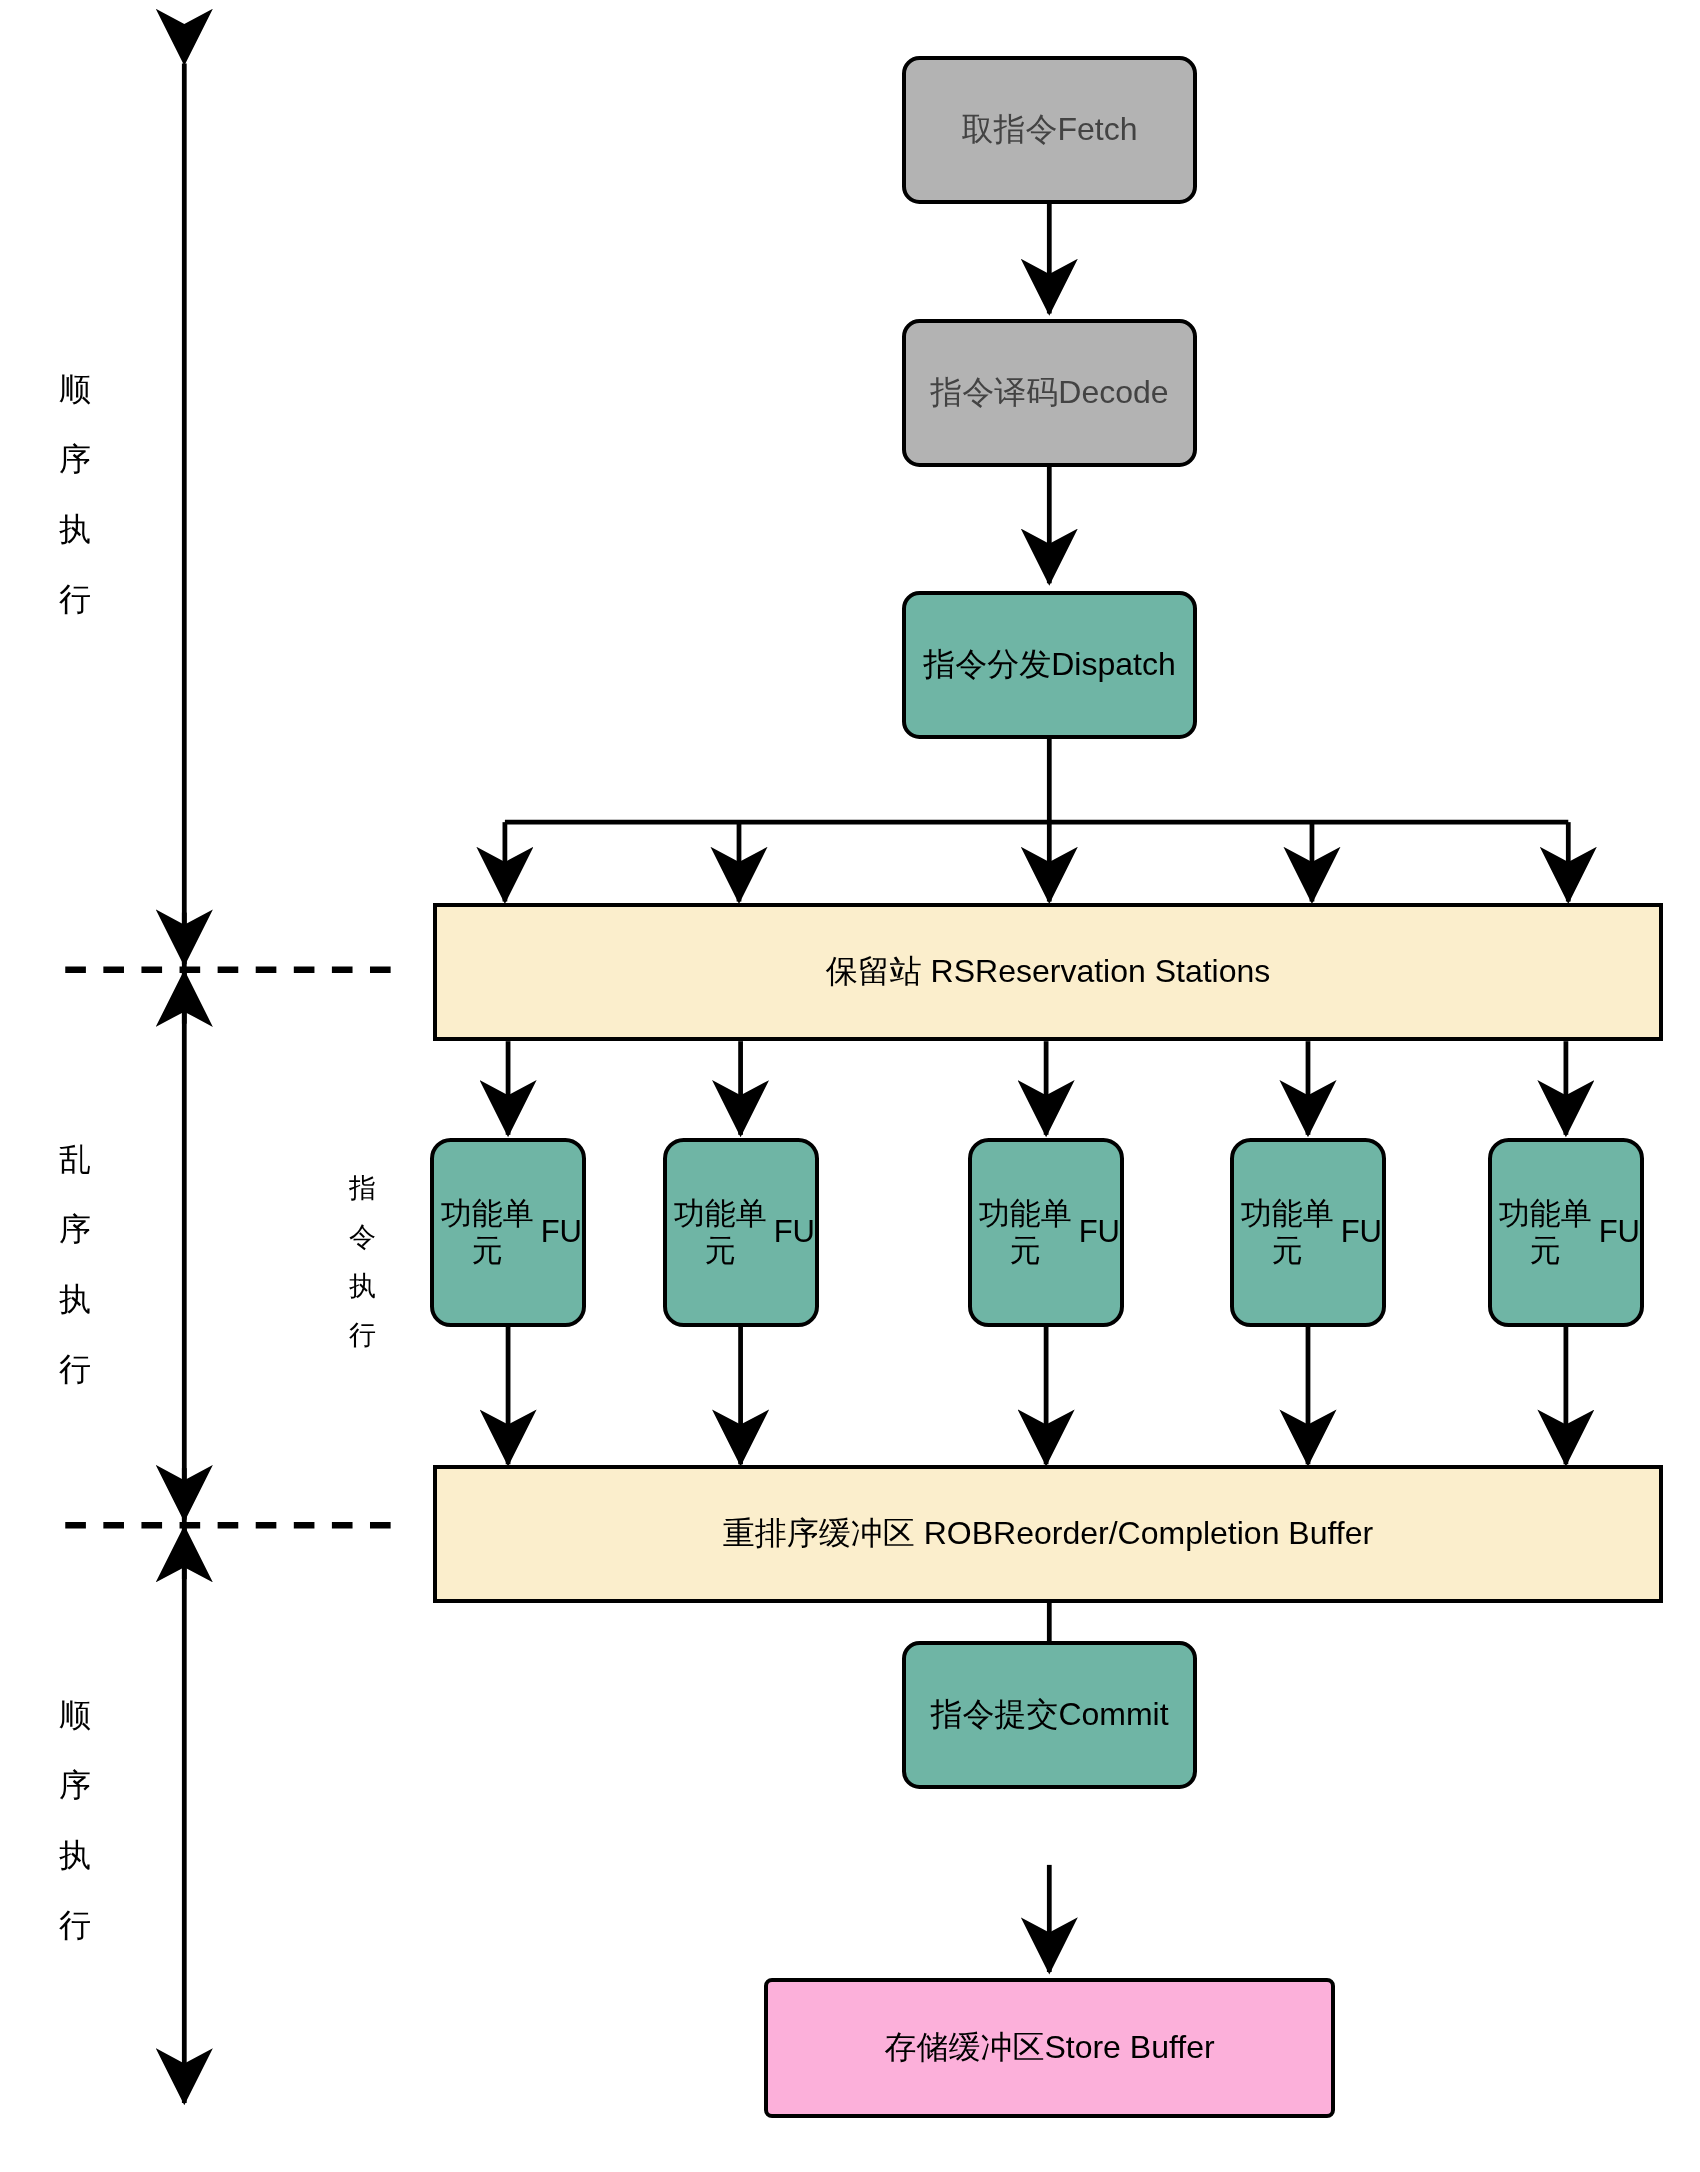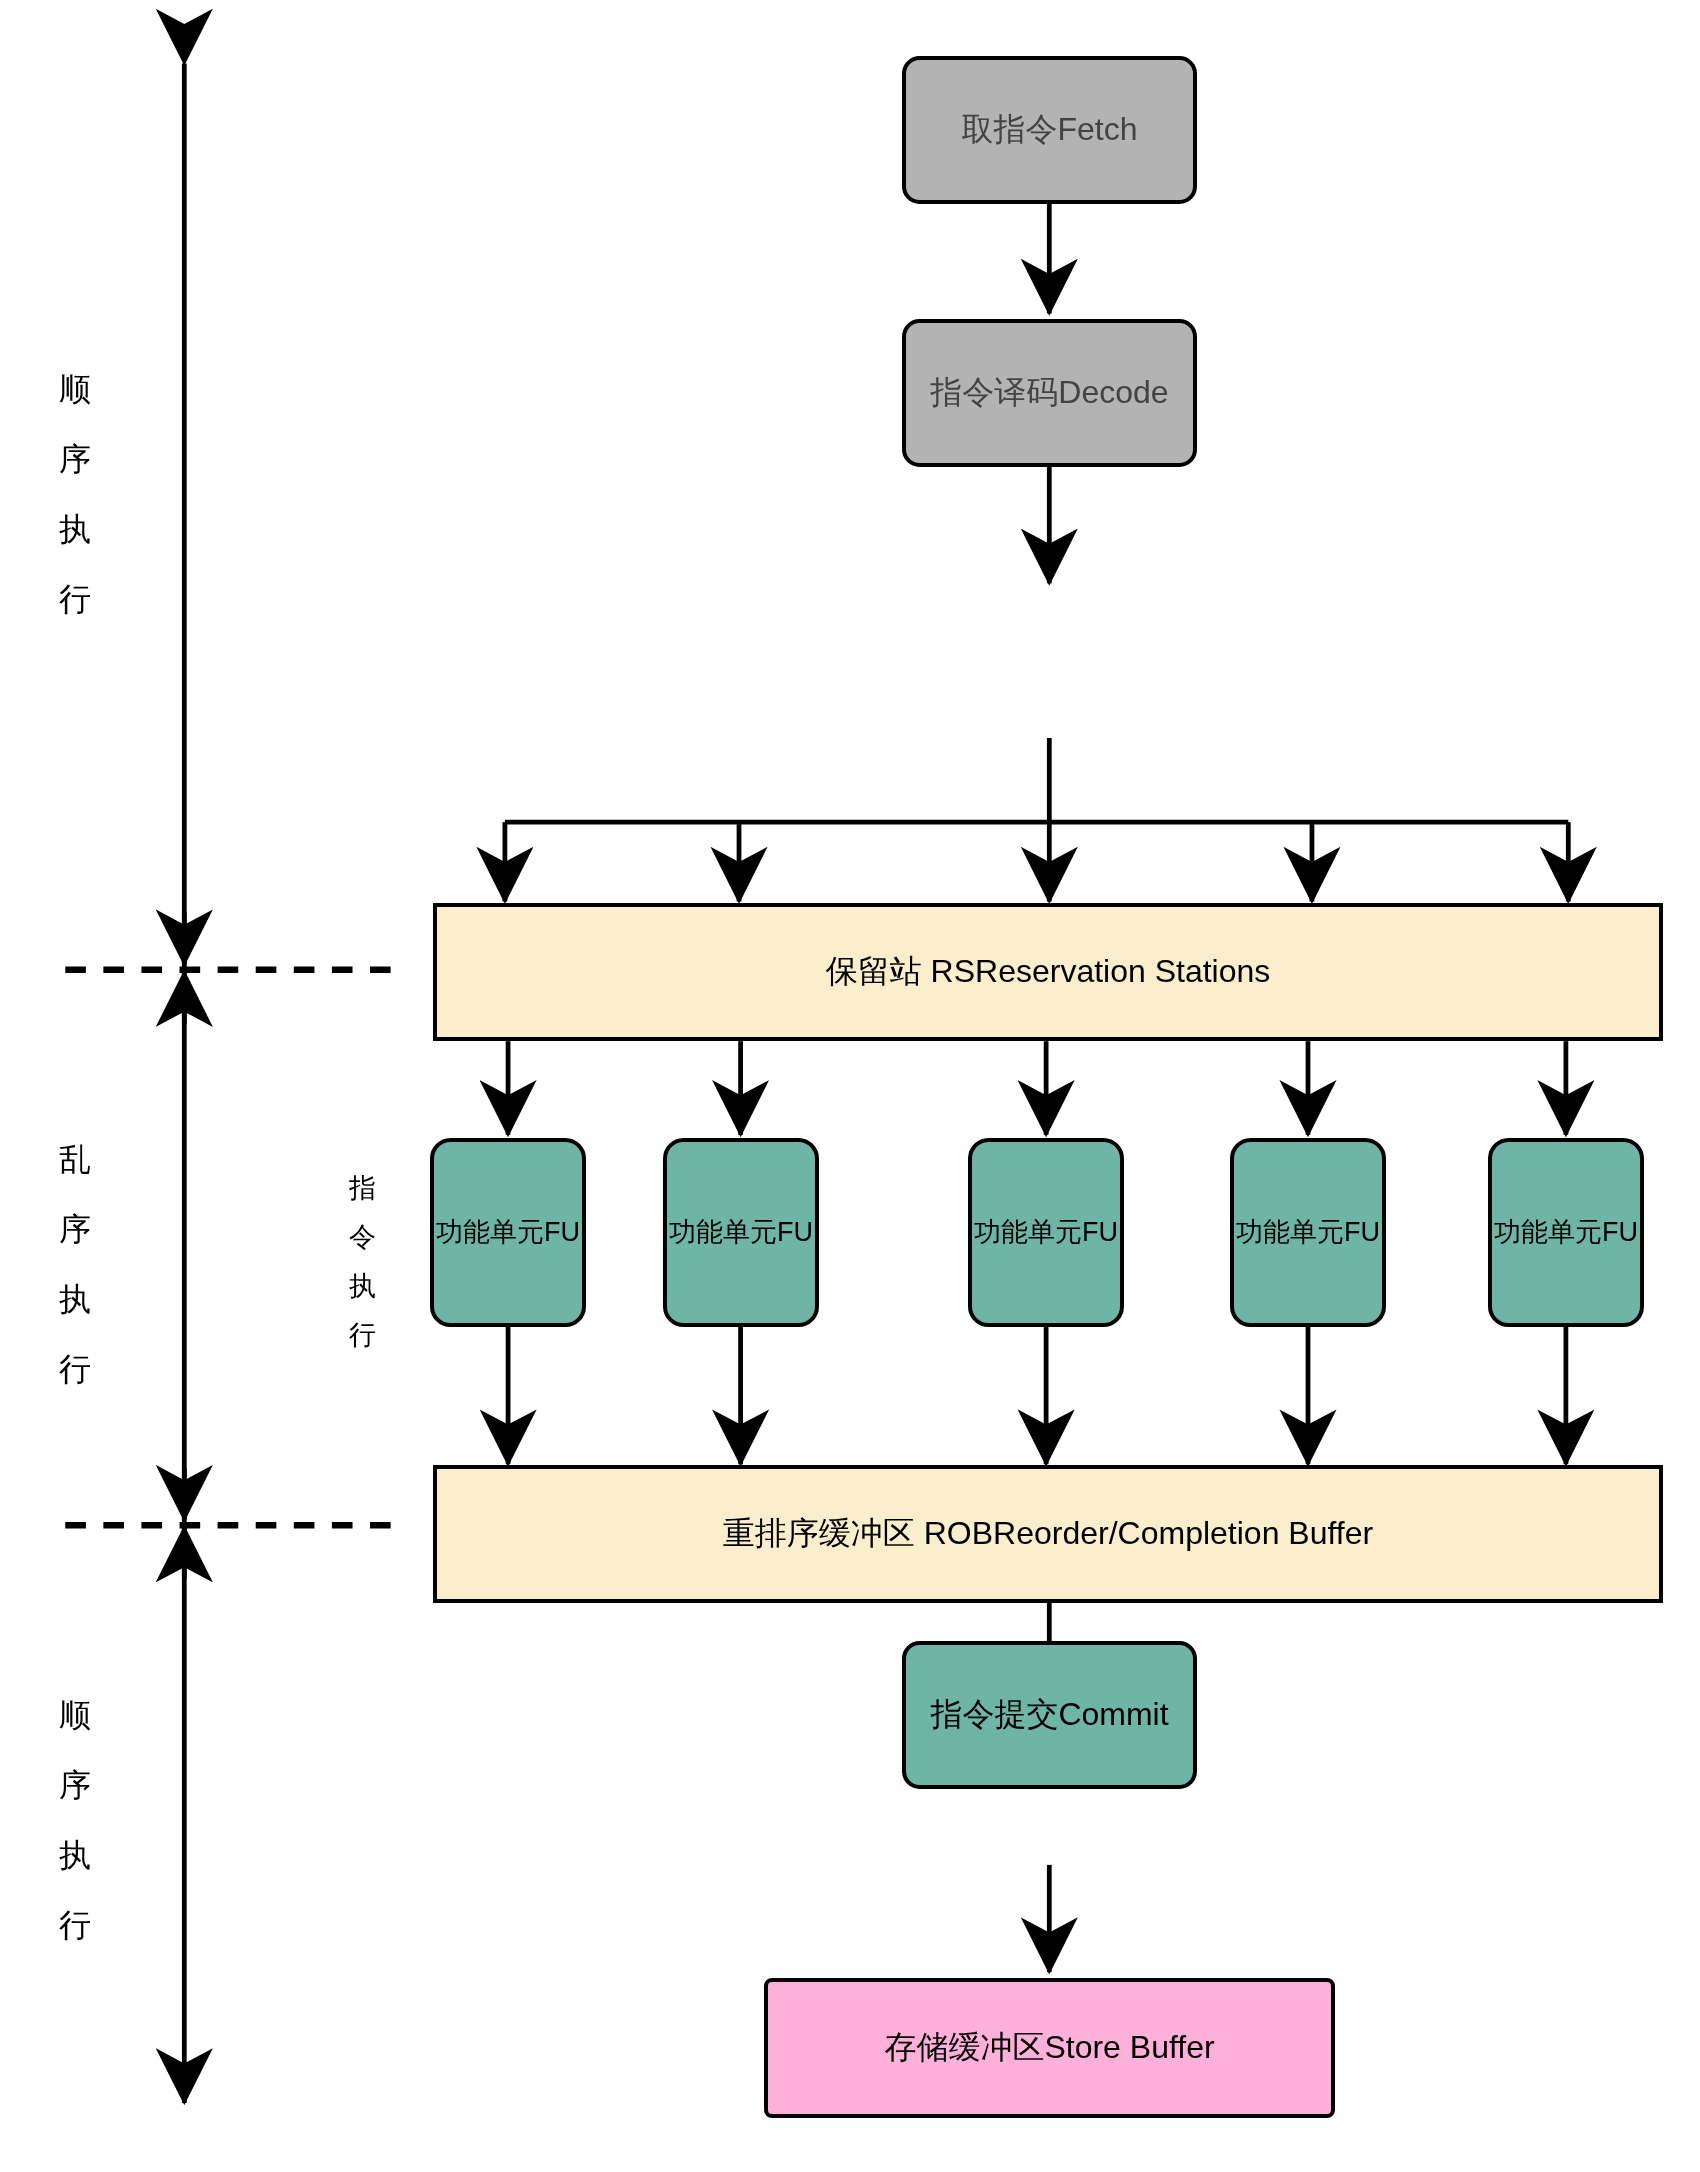--- a/index.html
+++ b/index.html
@@ -16,21 +16,21 @@
   .node .en{display:block;}
 
   .stage-node{border-radius:17.5px;}
   .gray{background:#b3b3b3;color:#434343;}
   .teal{background:#6fb5a5;color:#000;}
   .pink{background:#fcb0da;color:#000;border-radius:8px;}
   .cream{background:#fbeecc;color:#000;border-radius:0;}
 
   .big{font-size:32px;}
   .bar{font-size:32px;}
-  .fu{font-size:27px;border-radius:20.6px;}
+  .fu{font-size:31px;border-radius:20.6px;}
 
   .vlabel{position:absolute;display:flex;flex-direction:column;align-items:center;
           color:#000;font-size:32px;line-height:1;}
   .vlabel span{display:block;}
   .vlabel.phase span{margin-bottom:38px;}
   .vlabel.phase span:last-child{margin-bottom:0;}
   .vlabel.exec{font-size:27px;}
   .vlabel.exec span{margin-bottom:22px;}
   .vlabel.exec span:last-child{margin-bottom:0;}
 </style>
@@ -130,20 +130,24 @@
   <div class="node stage-node gray big" style="left:902px;top:56px;width:295px;height:148px;">
     <span class="cn">取指令</span>
     <span class="en">Fetch</span>
   </div>
 
   <div class="node stage-node gray big" style="left:902px;top:319px;width:295px;height:148px;">
     <span class="cn">指令译码</span>
     <span class="en">Decode</span>
   </div>
 
+  <div class="node stage-node teal big" style="left:902px;top:591px;width:295px;height:148px;">
+    <span class="cn">指令分发</span>
+    <span class="en">Dispatch</span>
+  </div>
 
   <div class="node cream bar" style="left:433px;top:903px;width:1230px;height:138px;">
     <span class="cn">保留站 RS</span>
     <span class="en">Reservation Stations</span>
   </div>
 
   <div class="node stage-node teal fu" style="left:430px;top:1138px;width:156px;height:189px;">
     <span class="cn">功能单元</span>
     <span class="en">FU</span>
   </div>

